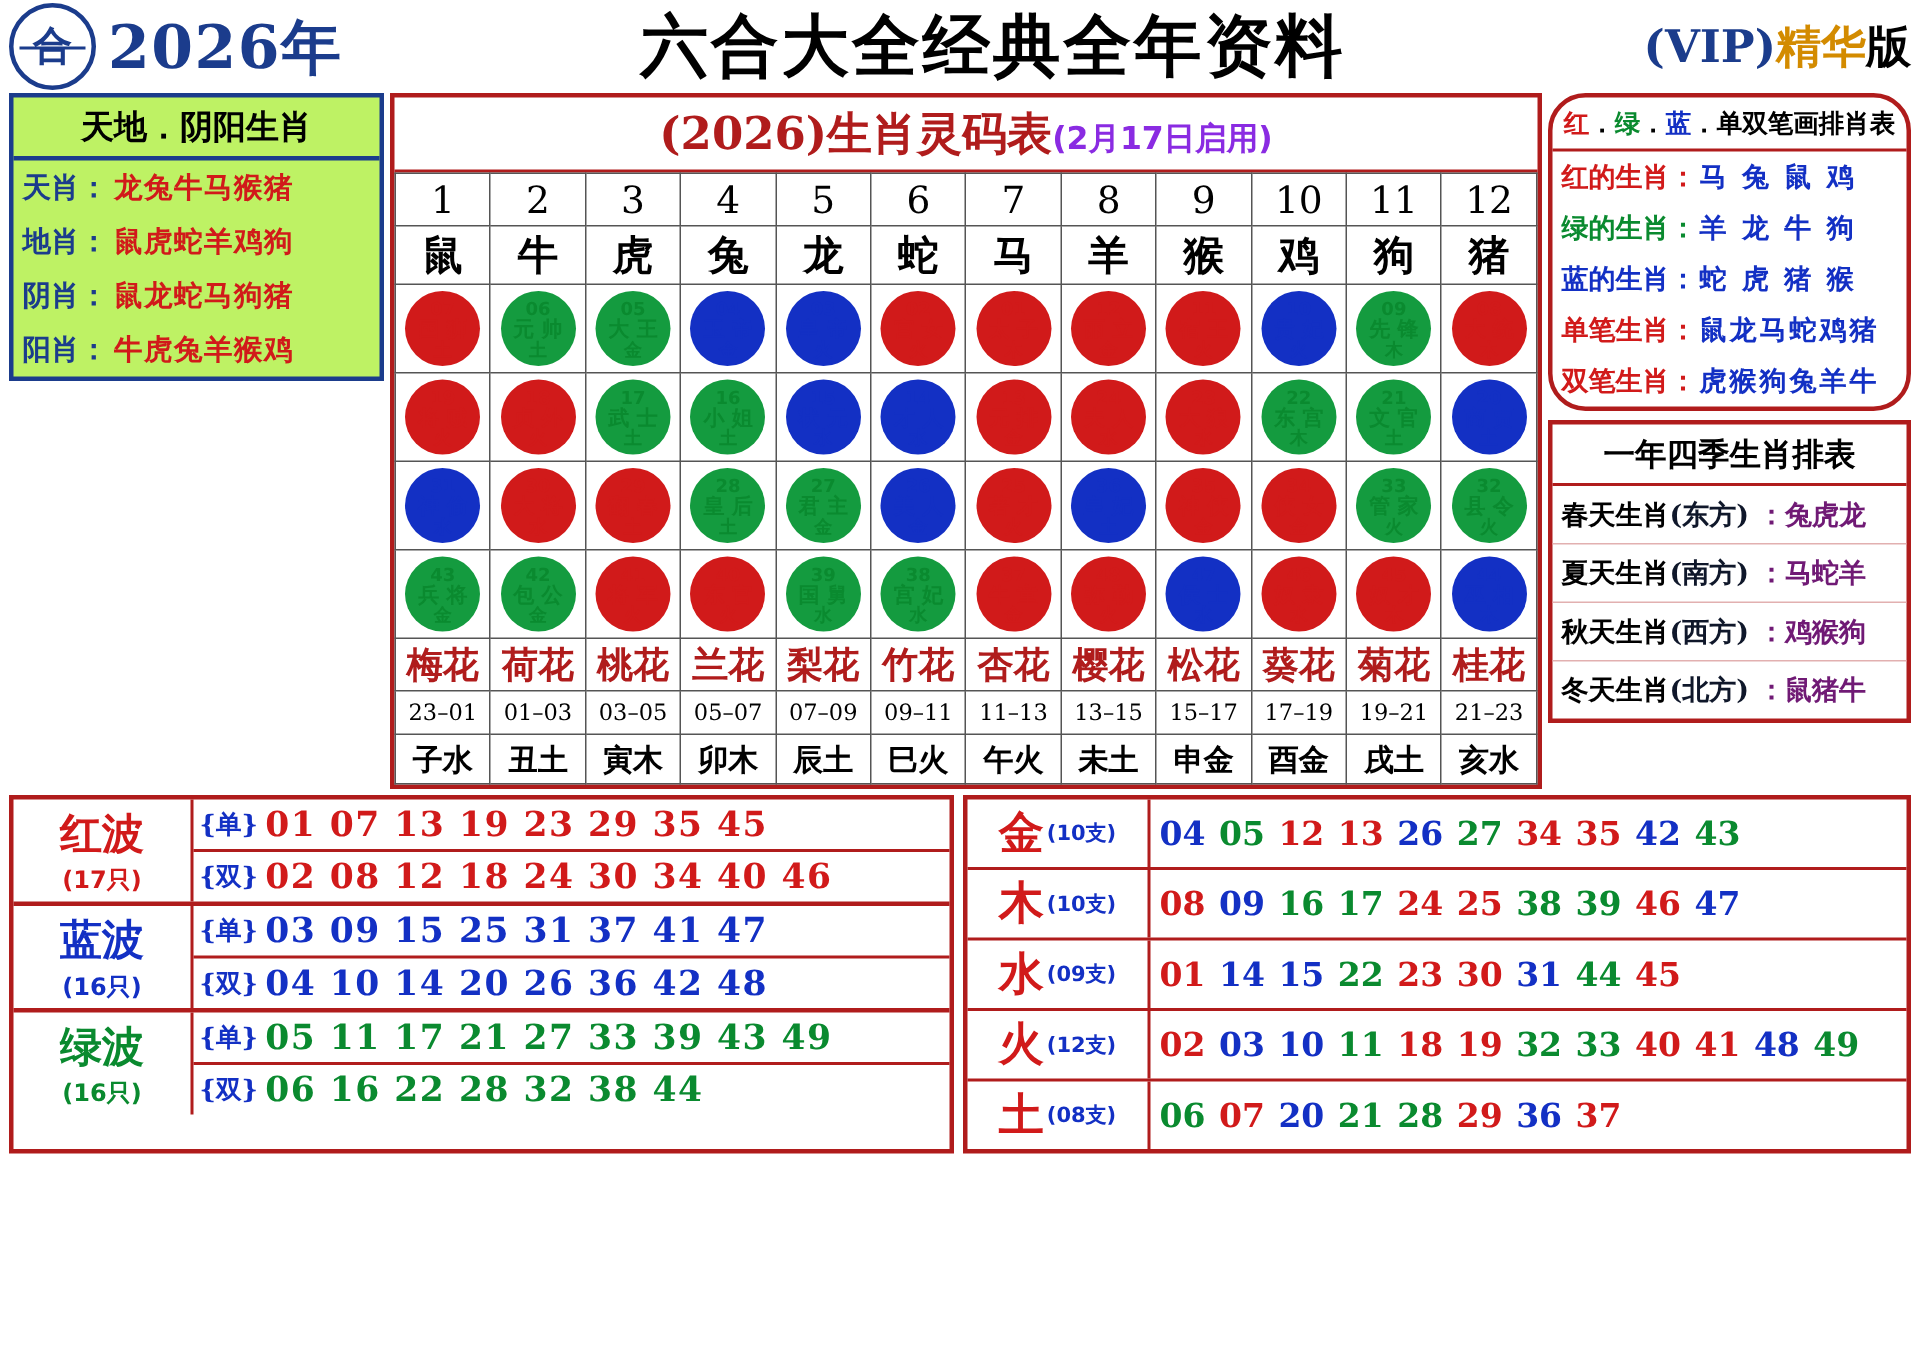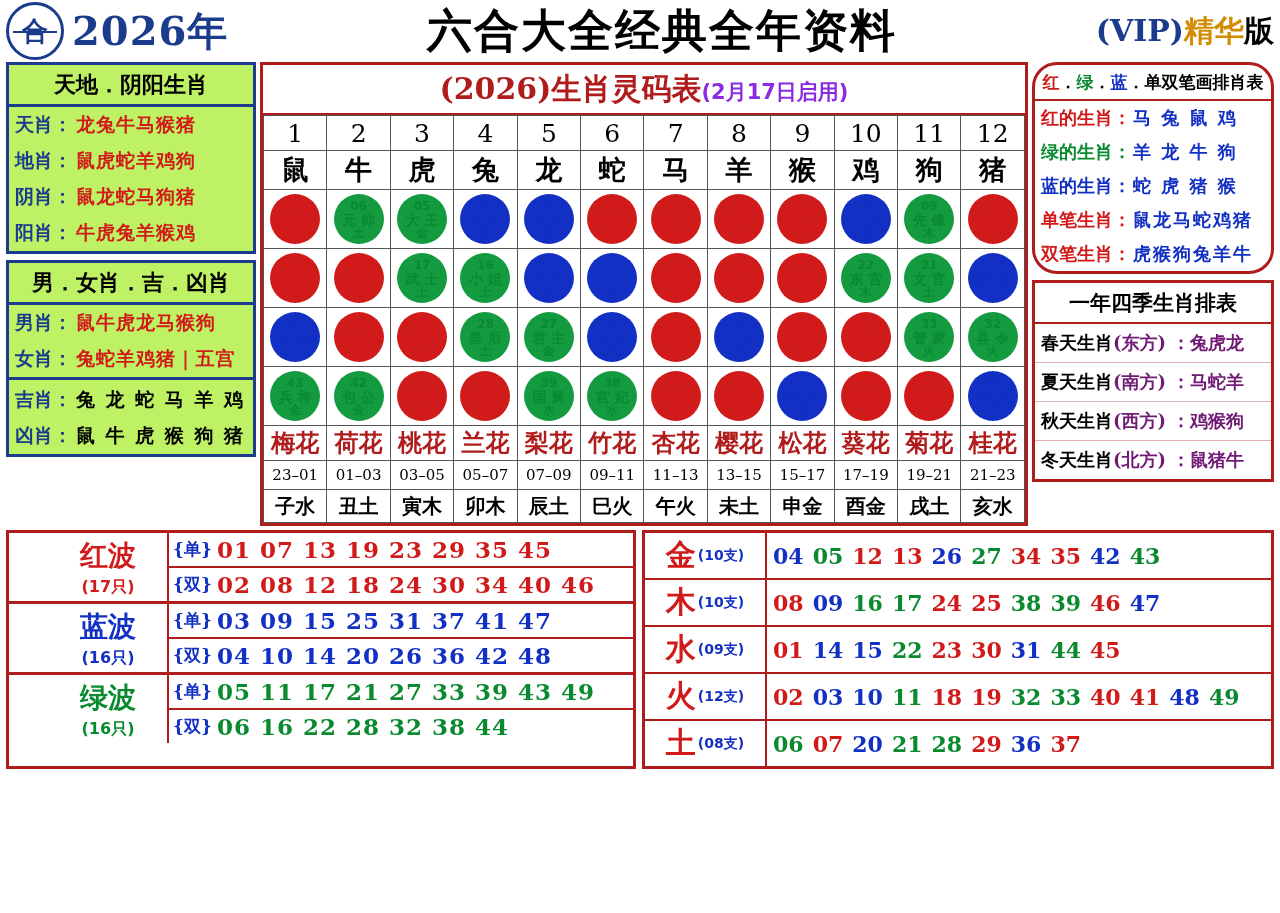--- a/index.html
+++ b/index.html
@@ -79,31 +79,31 @@
   .rhead .k{color:#000;}
   .rrow .k{font-weight:bold;}
   .rrow .v{font-weight:bold;color:#1330c4;letter-spacing:2px;margin-left:2px;}
   .kred{color:#d11a1a;}.kgreen{color:#0a8a2f;}.kblue{color:#1330c4;}
   .rtitle{text-align:center;font-size:21px;font-weight:bold;color:#000;padding:6px 0 5px;
       border-bottom:2px solid #b01c1c;font-family:"DejaVu Serif","Liberation Serif",serif;}
   .srow{padding:7px 6px;font-size:18px;font-family:"DejaVu Serif","Liberation Serif",serif;
       border-bottom:1px solid #e2b0b0;}
   .srow:last-child{border-bottom:none;}
   .srow .k{color:#000;font-weight:bold;}
-  .srow .dir{color:#701a75;font-weight:bold;}
+  .srow .dir{color:#0f172a;font-weight:bold;}
   .srow .v{color:#701a75;font-weight:bold;margin-left:6px;}
 
   
   .bottom{display:flex;gap:6px;padding:4px 6px 0;}
   .bleft{width:624px;flex:0 0 624px;border:3px solid #b01c1c;}
   .bright{flex:1;border:3px solid #b01c1c;}
   .wave{display:flex;border-bottom:3px solid #b01c1c;}
   .wave:last-child{border-bottom:none;}
   .wlabel{width:118px;flex:0 0 118px;border-right:2px solid #b01c1c;
-      display:flex;flex-direction:column;align-items:center;justify-content:center;padding:3px 0;margin-left:40px;}
+      display:flex;flex-direction:column;align-items:center;justify-content:center;padding:3px 0;}
   .wlabel .n{font-size:28px;font-weight:bold;font-family:"DejaVu Serif","Liberation Serif",serif;}
   .wlabel .c{font-size:16px;font-weight:bold;margin-top:2px;}
   .wnums{flex:1;}
   .wline{display:flex;align-items:center;padding:3px 4px;font-size:23px;
       font-family:"DejaVu Serif","Liberation Serif",serif;font-weight:bold;}
   .wline.sep{border-bottom:2px solid #b01c1c;}
   .wline .tag{font-size:17px;margin-right:5px;white-space:nowrap;}
   .wline .nums{letter-spacing:1px;}
   .red{color:#d11a1a;}.blue{color:#1330c4;}.green{color:#0a8a2f;}
 
@@ -150,39 +150,20 @@
         <div class="lrow">
           <span class="k">阴肖：</span>
           <span class="v">鼠龙蛇马狗猪</span>
         </div>
         <div class="lrow">
           <span class="k">阳肖：</span>
           <span class="v">牛虎兔羊猴鸡</span>
         </div>
       </div>
 
-      <div class="box">
-        <div class="lhead">男．女肖．吉．凶肖</div>
-        <div class="lrow">
-          <span class="k">男肖：</span>
-          <span class="v">鼠牛虎龙马猴狗</span>
-        </div>
-        <div class="lrow">
-          <span class="k">女肖：</span>
-          <span class="v">兔蛇羊鸡猪｜五宫</span>
-        </div>
-        <div class="lrow" style="border-top:3px solid #1b3c8c;padding-top:7px;">
-          <span class="k">吉肖：</span>
-          <span class="vb">兔 龙 蛇 马 羊 鸡</span>
-        </div>
-        <div class="lrow">
-          <span class="k">凶肖：</span>
-          <span class="vb">鼠 牛 虎 猴 狗 猪</span>
-        </div>
-      </div>
     </div>
 
     <div class="colC">
       <div class="boxr">
         <div class="ctitle">
           <span class="t1">(2026)生肖灵码表</span><span class="t3">(2月17日启用)</span>
         </div>
         <table class="grid">
           <tbody>
               <tr class="numrow">

